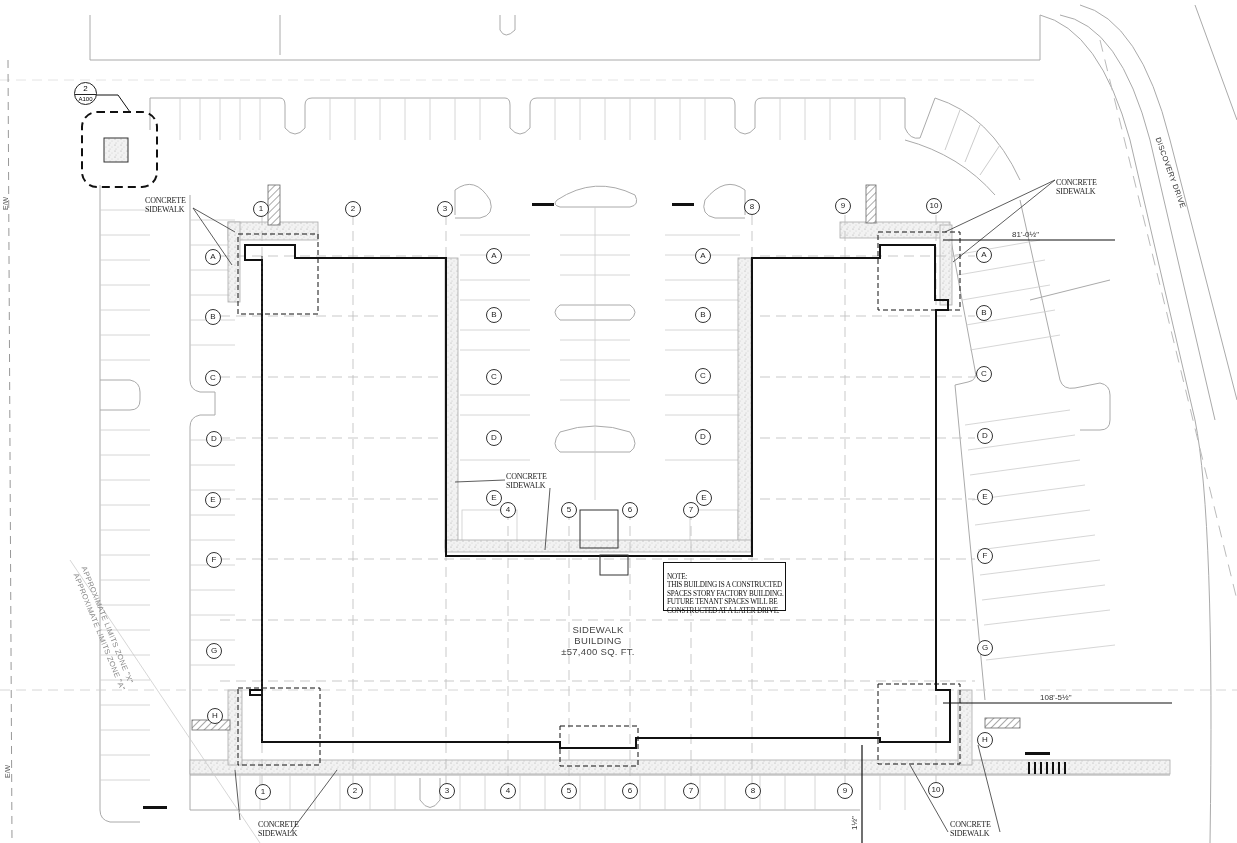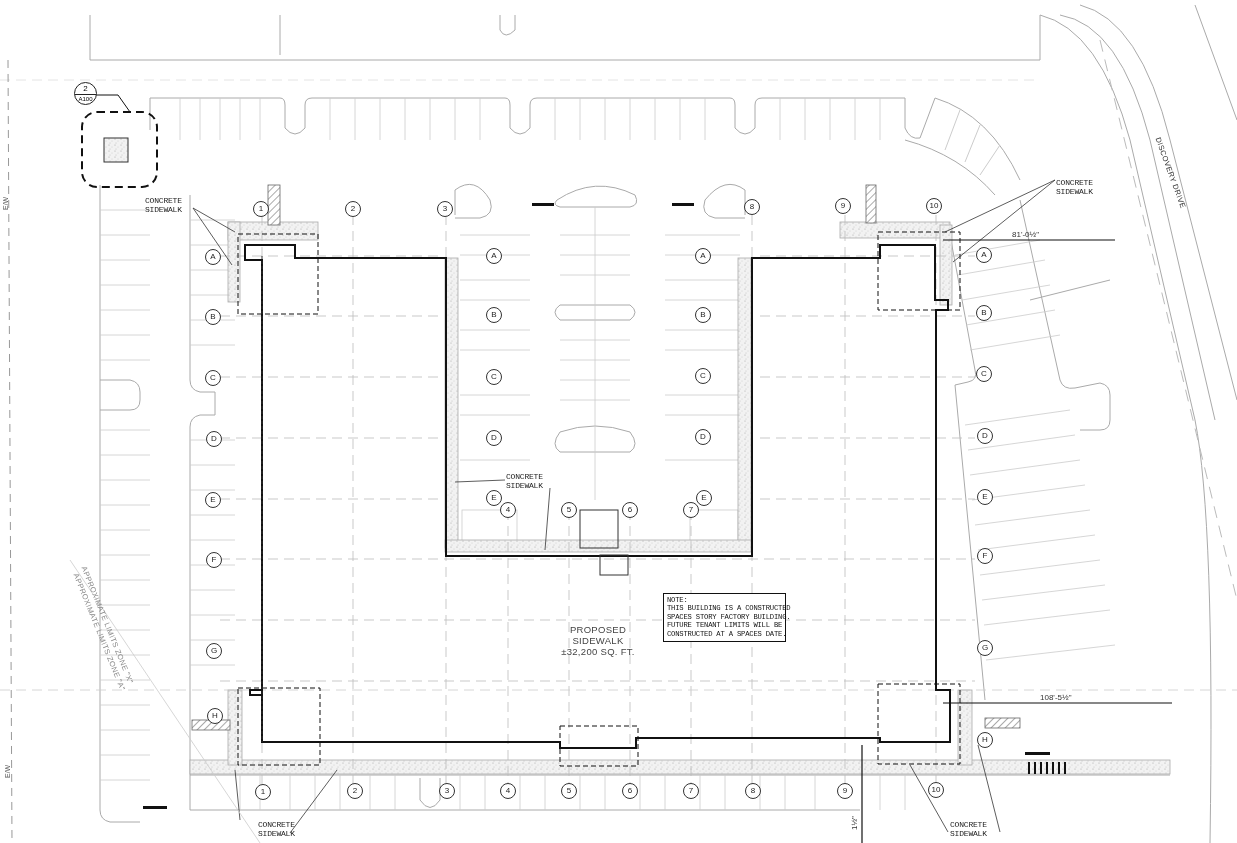--- a/index.html
+++ b/index.html
@@ -1,25 +1,25 @@
 <!DOCTYPE html>
 <html><head>
 <meta charset="utf-8">
 <style>
   html, body { margin: 0; padding: 0; background: #ffffff; }
   body { width: 1237px; height: 843px; overflow: hidden; position: relative;
          font-family: "Liberation Sans", sans-serif; }
   #plan { position: absolute; left: 0; top: 0; width: 1237px; height: 843px; }
-  .lbl { position: absolute; font-family: Liberation Mono, monospace; color: #222;
+  .lbl { position: absolute; font-family: Liberation Serif, serif; color: #222;
          font-size: 8px; line-height: 9px; white-space: nowrap; letter-spacing: -0.2px; }
   .bubble { position: absolute; width: 14px; height: 14px; border: 1px solid #333;
             border-radius: 50%; background: #fff; font-size: 8px; line-height: 14px;
             text-align: center; color: #222; font-family: "Liberation Sans", sans-serif; }
-  .note-box { position: absolute; left: 663px; top: 593px; width: 123px; height: 49px;
-              border: 1px solid #111; background: #fff; padding: 2px 3px; box-sizing: border-box; }
+  .note-box { position: absolute; left: 663px; top: 562px; width: 123px; height: 49px;
+              border: 1px solid #111; background: #fff; padding: 10px 3px; box-sizing: border-box; }
   .note-box .lbl { position: static; font-size: 7.2px; line-height: 8.4px; color: #111; }
   .proposed { position: absolute; left: 548px; top: 624px; width: 100px; text-align: center;
               font-size: 9.5px; line-height: 11px; color: #444; letter-spacing: 0.3px; }
   .dim { position: absolute; font-size: 8px; color: #333; }
   .street { position: absolute; left: 1162px; top: 136px; transform: rotate(70deg);
             transform-origin: left top; font-size: 7.5px; color: #333; letter-spacing: 0.4px; }
   .zone { position: absolute; font-size: 7.5px; color: #888; letter-spacing: 0.4px;
           transform-origin: left top; }
   .ref-top { position: absolute; left: 74px; top: 82px; width: 21px; height: 21px; border: 1px solid #222;
              border-radius: 50%; background: #fff; }
@@ -360,30 +360,30 @@
 <div class="lbl" style="left:258px;top:820px;">
   <div>CONCRETE</div>
   <div>SIDEWALK</div>
 </div>
 <div class="lbl" style="left:950px;top:820px;">
   <div>CONCRETE</div>
   <div>SIDEWALK</div>
 </div>
 
 <div class="proposed">
-  <div>PROPOSED SIDEWALK</div>
-  <div>±32,200 SQ. FT.</div>
+  <div>SIDEWALK BUILDING</div>
+  <div>±57,400 SQ. FT.</div>
 </div>
 
 <div class="note-box">
   <div class="lbl">NOTE:</div>
   <div class="lbl">THIS BUILDING IS A CONSTRUCTED</div>
   <div class="lbl">SPACES STORY FACTORY BUILDING.</div>
-  <div class="lbl">FUTURE TENANT LIMITS WILL BE</div>
-  <div class="lbl">CONSTRUCTED AT A SPACES DATE.</div>
+  <div class="lbl">FUTURE TENANT SPACES WILL BE</div>
+  <div class="lbl">CONSTRUCTED AT A LATER DRIVE.</div>
 </div>
 
 <div class="street">DISCOVERY DRIVE</div>
 <div class="zone" style="left:88px;top:565px;transform:rotate(68deg);">APPROXIMATE LIMITS ZONE "X"</div>
 <div class="zone" style="left:80px;top:572px;transform:rotate(68deg);">APPROXIMATE LIMITS ZONE "A"</div>
 <div class="ew" style="left:2px;top:210px;">E/W</div>
 <div class="ew" style="left:4px;top:778px;">E/W</div>
 
 <div class="dim" style="left:1012px;top:230px;">81'-0½"</div>
 <div class="dim" style="left:1040px;top:693px;">108'-5½"</div>

